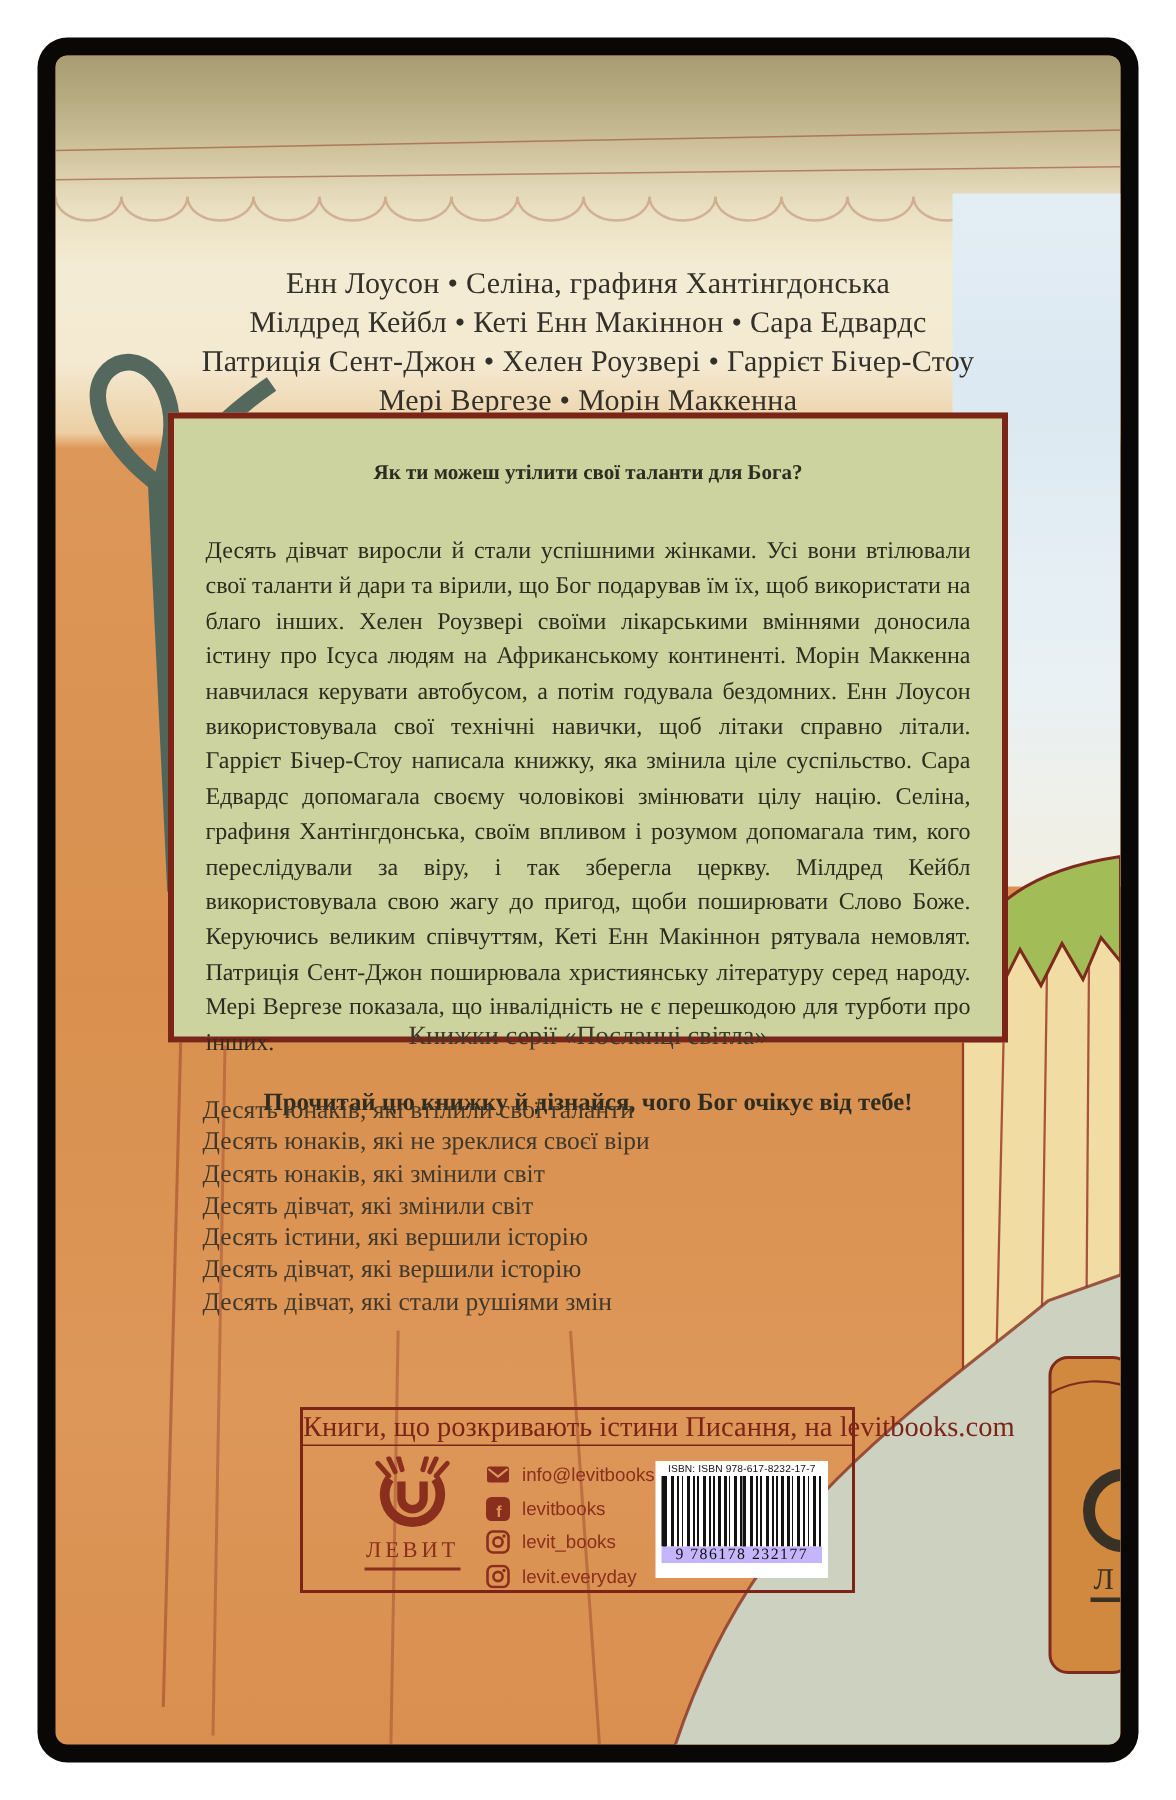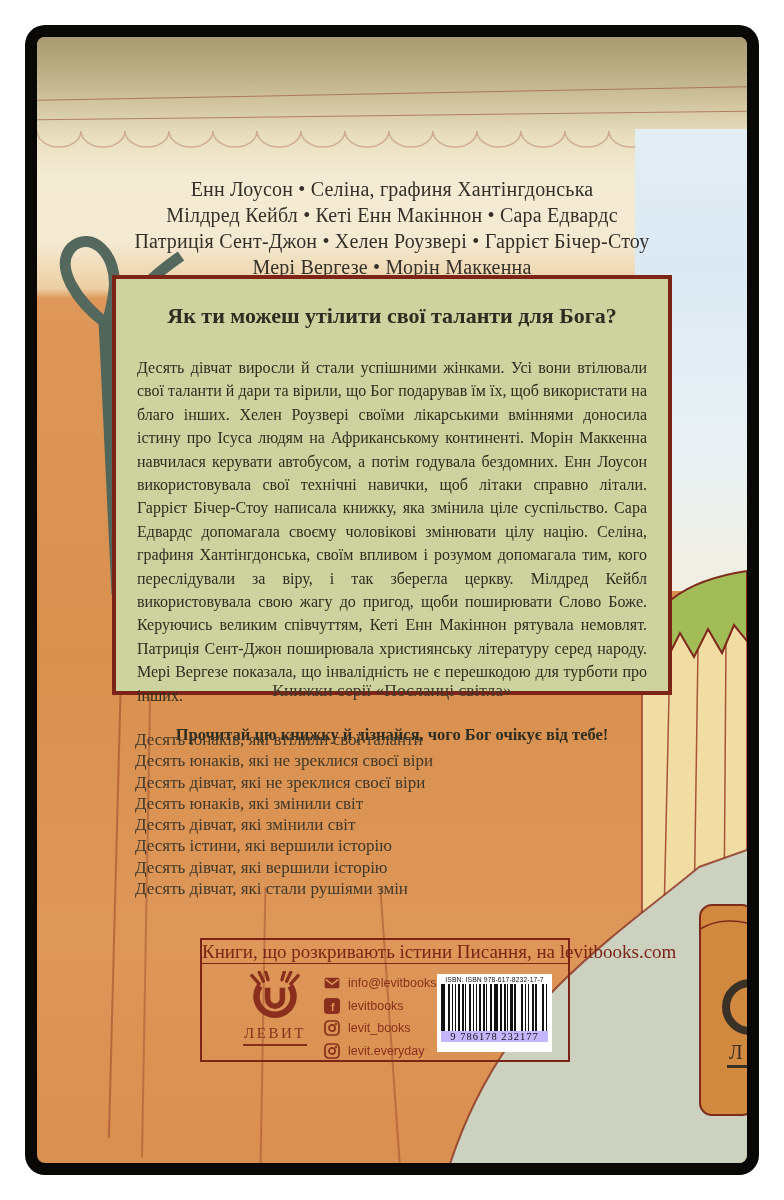--- a/index.html
+++ b/index.html
@@ -36,21 +36,21 @@
 
   
   .names{position:absolute;left:0;top:96px;width:710px;text-align:center;color:#33302a;margin-top:43px;}
   .name-line{font-size:20px;line-height:26px;letter-spacing:.2px;}
 
   
   .greenbox{
     position:absolute;left:75px;top:238px;width:560px;height:420px;box-sizing:border-box;
     background:#ccd39e;border:4px solid #7c2417;padding:22px 21px 18px 21px;color:#2e2d21;
   }
-  .gb-heading{font-weight:bold;text-align:center;font-size:22px;line-height:22px;margin-top:4px;}
+  .gb-heading{font-weight:bold;text-align:center;font-size:14px;line-height:22px;margin-top:4px;}
   .gb-body{font-size:16px;line-height:23.4px;text-align:justify;margin-top:29px;}
   .gb-cta{font-weight:bold;text-align:center;font-size:16.5px;margin-top:18px;}
 
   
   .series-title{position:absolute;left:0;top:643px;width:710px;text-align:center;font-size:17.5px;color:#3f382b;}
   .series-list{position:absolute;left:98px;top:692px;width:480px;color:#3f382b;}
   .series-item{font-size:17px;line-height:21.3px;}
 
   
   .infobox{
@@ -136,21 +136,20 @@
     <div class="greenbox">
       <div class="gb-heading">Як ти можеш утілити свої таланти для Бога?</div>
       <div class="gb-body">Десять дівчат виросли й стали успішними жінками. Усі вони втілювали свої таланти й дари та вірили, що Бог подарував їм їх, щоб використати на благо інших. Хелен Роузвері своїми лікарськими вміннями доносила істину про Ісуса людям на Африканському континенті. Морін Маккенна навчилася керувати автобусом, а потім годувала бездомних. Енн Лоусон використовувала свої технічні навички, щоб літаки справно літали. Гаррієт Бічер-Стоу написала книжку, яка змінила ціле суспільство. Сара Едвардс допомагала своєму чоловікові змінювати цілу націю. Селіна, графиня Хантінгдонська, своїм впливом і розумом допомагала тим, кого переслідували за віру, і так зберегла церкву. Мілдред Кейбл використовувала свою жагу до пригод, щоби поширювати Слово Боже. Керуючись великим співчуттям, Кеті Енн Макіннон рятувала немовлят. Патриція Сент-Джон поширювала християнську літературу серед народу. Мері Вергезе показала, що інвалідність не є перешкодою для турботи про інших.</div>
       <div class="gb-cta">Прочитай цю книжку й дізнайся, чого Бог очікує від тебе!</div>
     </div>
 
     <div class="series-title">Книжки серії «Посланці світла»</div>
     <div class="series-list" id="series-list">
         <div class="series-item">Десять юнаків, які втілили свої таланти</div>
         <div class="series-item">Десять юнаків, які не зреклися своєї віри</div>
-        <div class="series-item">Десять дівчат, які не зреклися своєї віри</div>
         <div class="series-item">Десять юнаків, які змінили світ</div>
         <div class="series-item">Десять дівчат, які змінили світ</div>
         <div class="series-item">Десять істини, які вершили історію</div>
         <div class="series-item">Десять дівчат, які вершили історію</div>
         <div class="series-item">Десять дівчат, які стали рушіями змін</div>
       </div>
 
     <div class="infobox">
       <div class="tagline-row">Книги, що розкривають істини Писання, на levitbooks.com</div>
       <div class="info-content">

